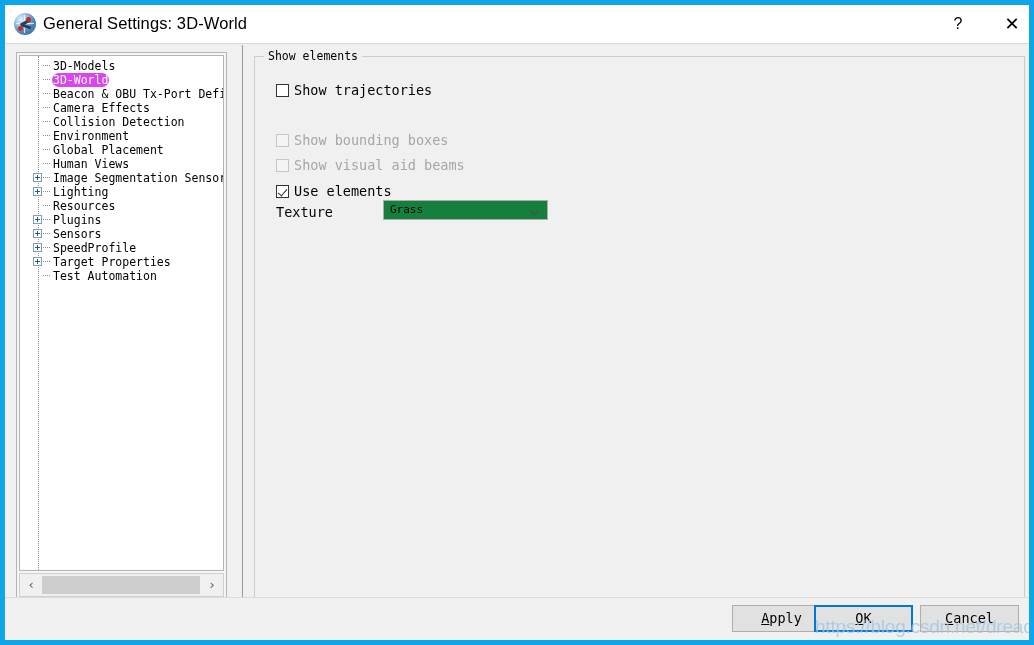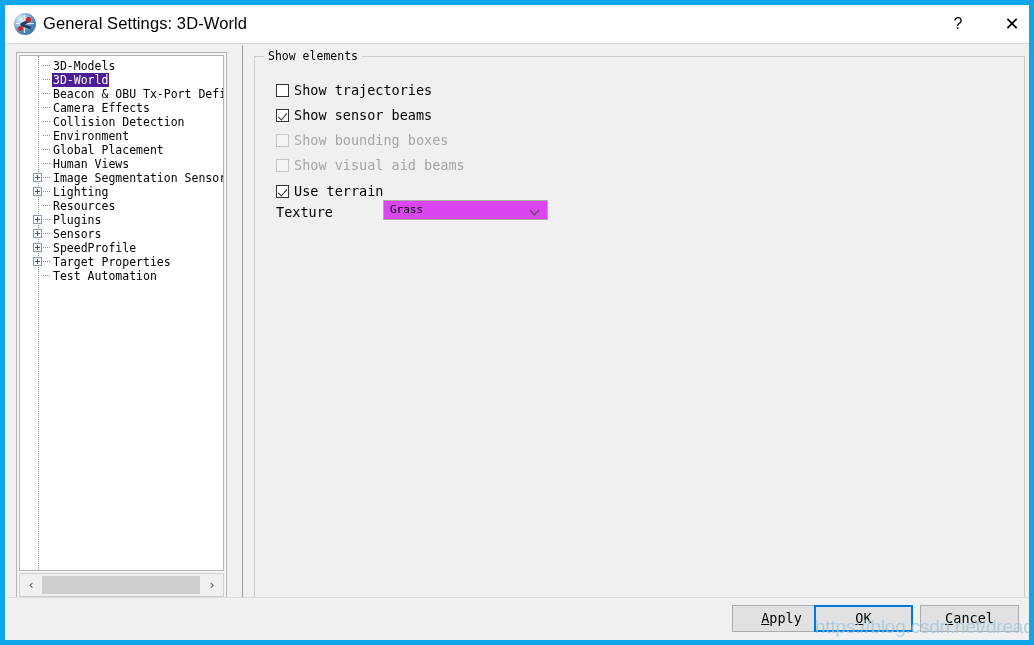--- a/index.html
+++ b/index.html
@@ -162,22 +162,23 @@
     border-top: 1px dotted #8b8b8b;
   }
   .tree-label {
     position: absolute;
     left: 32px; top: 0;
     display: inline-block;
     padding: 0 1px;
     line-height: 14px;
   }
   .tree-row.selected .tree-label {
-    background: #4c1d95;
+    background: #d946ef;
     color: #ffffff;
+    border-radius: 7px;
   }
   .vline {
     position: absolute;
     left: 18px;
     top: 0;
     width: 1px;
     bottom: 0;
     border-left: 1px dotted #8b8b8b;
   }
 
@@ -284,21 +285,21 @@
     font-family: "DejaVu Sans Mono", monospace;
     font-size: 13.5px;
     color: #000;
     line-height: 18px;
   }
   .combo {
     position: absolute;
     left: 378px; top: 195px;
     width: 165px;
     height: 20px;
-    background: #d946ef;
+    background: #15803d;
     border: 1px solid #acacac;
     box-sizing: border-box;
   }
   .combo-text {
     position: absolute;
     left: 6px; top: 2px;
     font-family: "DejaVu Sans Mono", monospace;
     font-size: 11px;
     color: #000;
     line-height: 14px;
@@ -491,34 +492,31 @@
 
   <div class="splitter"></div>
 
   <div class="groupbox"></div>
   <div class="group-title">Show elements</div>
 
   <div class="check-row" style="top:76px">
     <span class="cb"></span><span>Show trajectories</span>
   </div>
 
-  <div class="check-row" style="top:101px">
-    <span class="cb checked"></span><span>Show sensor beams</span>
-  </div>
 
   <div class="check-row disabled" style="top:126px">
     <span class="cb disabled"></span><span>Show bounding boxes</span>
   </div>
 
   <div class="check-row disabled" style="top:151px">
     <span class="cb disabled"></span><span>Show visual aid beams</span>
   </div>
 
   <div class="check-row" style="top:177px">
-    <span class="cb checked"></span><span>Use terrain</span>
+    <span class="cb checked"></span><span>Use elements</span>
   </div>
 
   <div class="texture-label">Texture</div>
 
   <div class="combo">
     <span class="combo-text">Grass</span>
     <span class="combo-arrow"></span>
   </div>
 
   <div class="bottombar">

